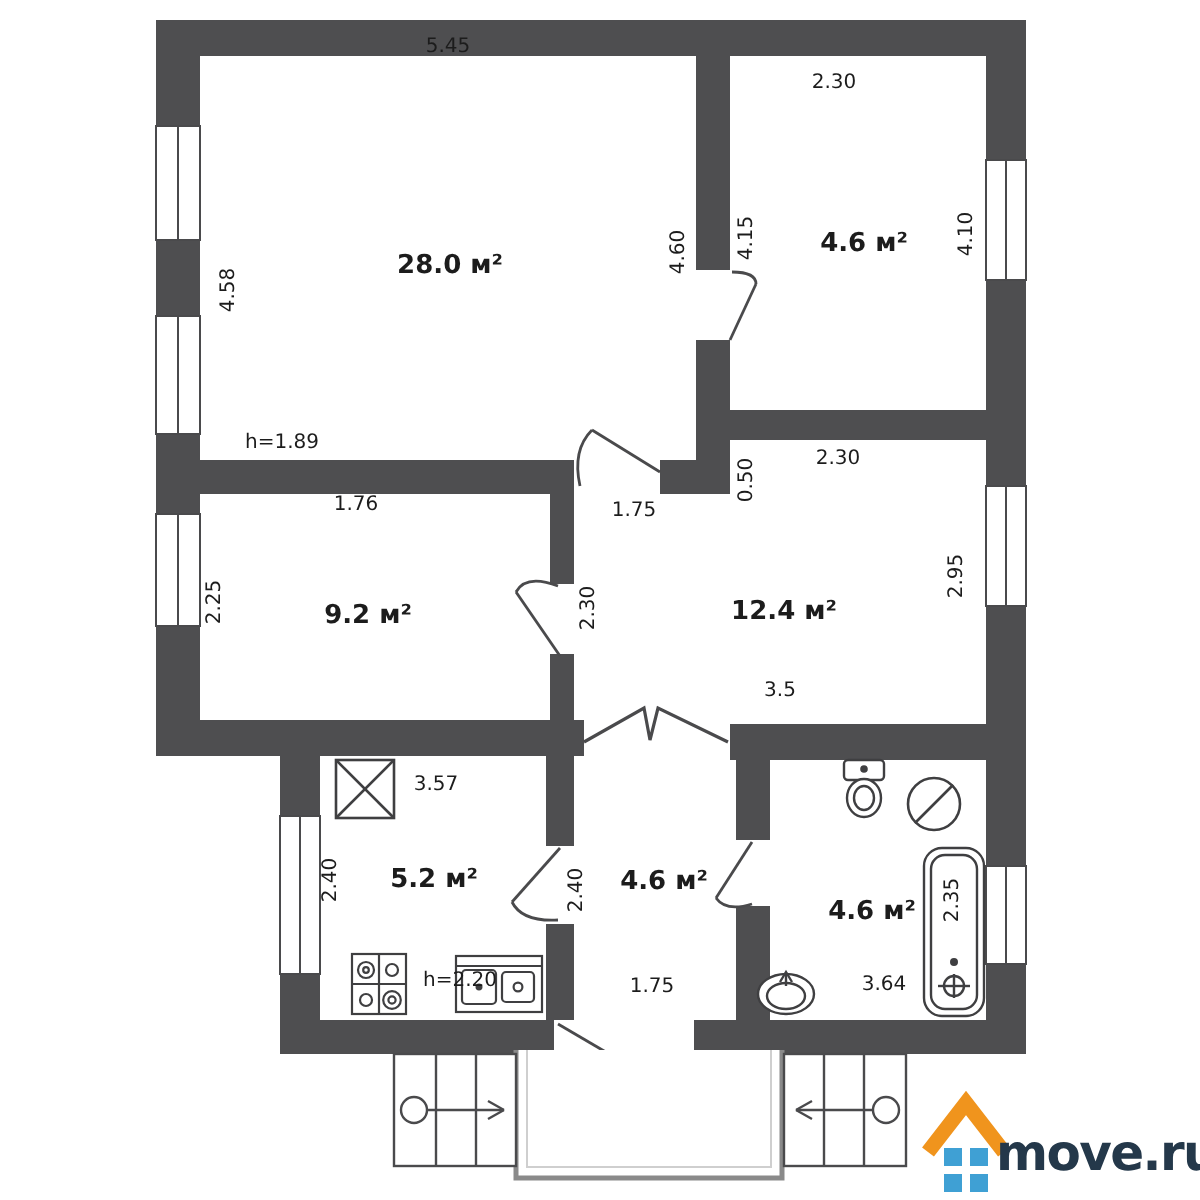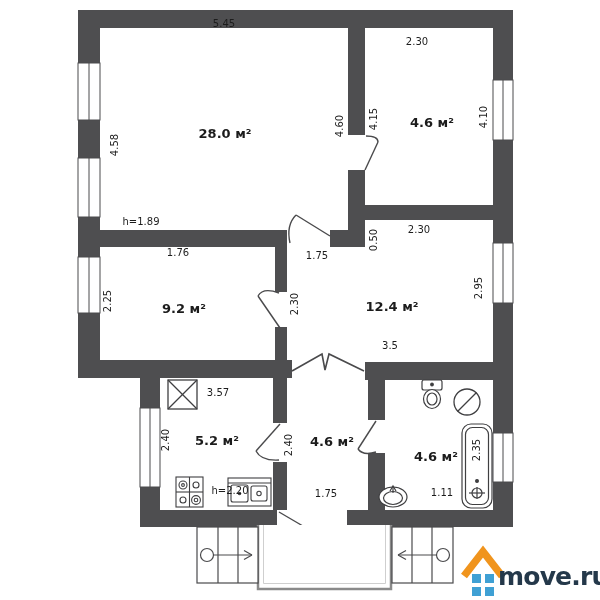--- a/index.html
+++ b/index.html
@@ -212,18 +212,18 @@
   <div class="lbl" style="left:317px;top:256px">1.75</div>
   <div class="lbl v" style="left:374px;top:240px">0.50</div>
   <div class="lbl" style="left:419px;top:230px">2.30</div>
   <div class="lbl v" style="left:479px;top:288px">2.95</div>
   <div class="lbl" style="left:390px;top:346px">3.5</div>
   <div class="lbl" style="left:218px;top:393px">3.57</div>
   <div class="lbl v" style="left:166px;top:440px">2.40</div>
   <div class="lbl v" style="left:289px;top:445px">2.40</div>
   <div class="lbl" style="left:230px;top:491px">h=2.20</div>
   <div class="lbl" style="left:326px;top:494px">1.75</div>
-  <div class="lbl" style="left:442px;top:493px">1.11</div>
+  <div class="lbl" style="left:442px;top:493px">3.64</div>
   <div class="lbl v" style="left:477px;top:450px">2.35</div>
 
   <div class="wm">move.ru</div>
 
 </div>
 
 </body></html>

